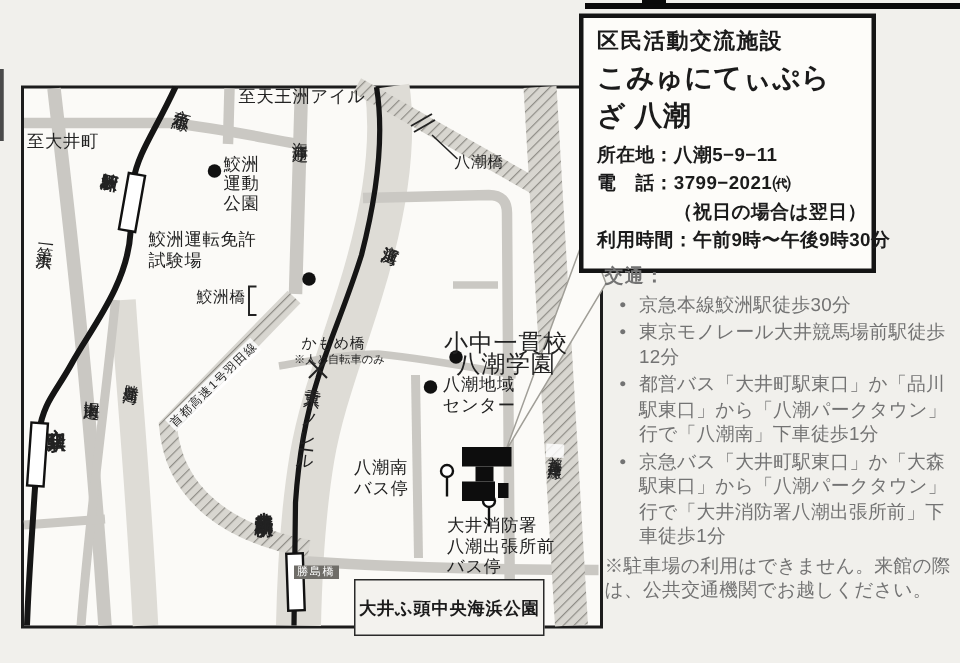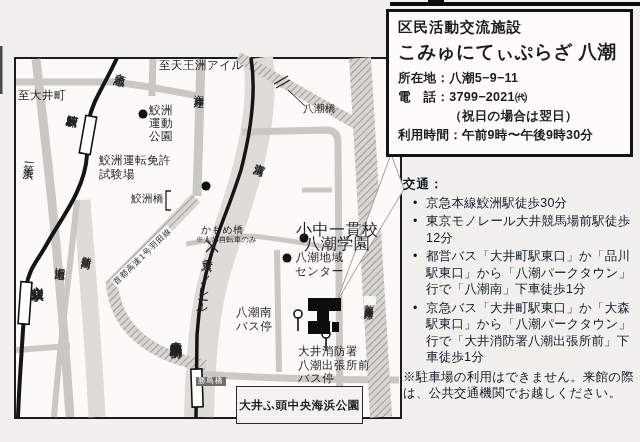--- a/index.html
+++ b/index.html
@@ -18,31 +18,31 @@
   }
   .v{
     writing-mode:vertical-rl;text-orientation:upright;
     letter-spacing:1px;line-height:1;
   }
   .ctr{text-align:center;}
   .chip{background:rgba(255,255,255,0.82);padding:1px;}
   .dark-chip{background:#6f6d68;color:#fff;padding:0 2px;letter-spacing:1px;}
   
   .infobox{
-    position:absolute;left:386px;top:9px;width:247px;box-sizing:border-box;
+    position:absolute;left:386px;top:9px;width:198px;box-sizing:border-box;
     background:#fdfcf9;border:3px solid #141414;
     padding:6px 10px 9px 9px;
   }
   .infobox .cat{font-size:14.5px;font-weight:bold;letter-spacing:1px;}
   .infobox .fname{font-size:18.5px;font-weight:bold;letter-spacing:0.5px;margin:2px 0 5px;}
   .infobox .frow{font-size:12.5px;line-height:19px;white-space:pre;font-weight:600;letter-spacing:0.3px;}
   
   .access{
     position:absolute;left:403px;top:176px;width:235px;
-    font-size:12.5px;line-height:16.5px;letter-spacing:0.2px;color:#0f172a;
+    font-size:12.5px;line-height:16.5px;letter-spacing:0.2px;color:#737373;
   }
   .access .heading{font-weight:700;margin-bottom:2px;letter-spacing:1px;}
   .access ul{list-style:none;margin:0;padding:0 0 0 10px;}
   .access li{position:relative;padding-left:13px;margin:2px 0;}
   .access li::before{content:"\2022";position:absolute;left:0;top:0;}
   .access .note{margin-top:3px;padding-left:0;}
 </style>
 </head>
 <body>
 

